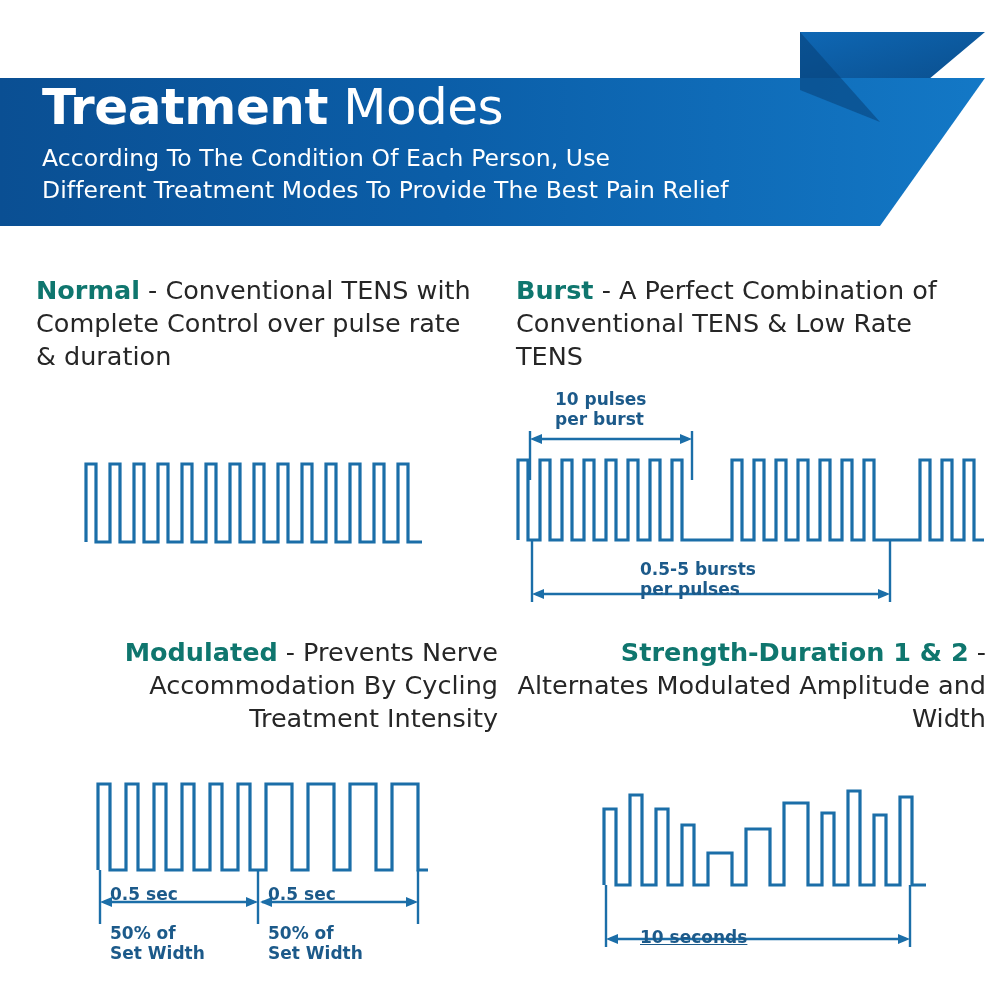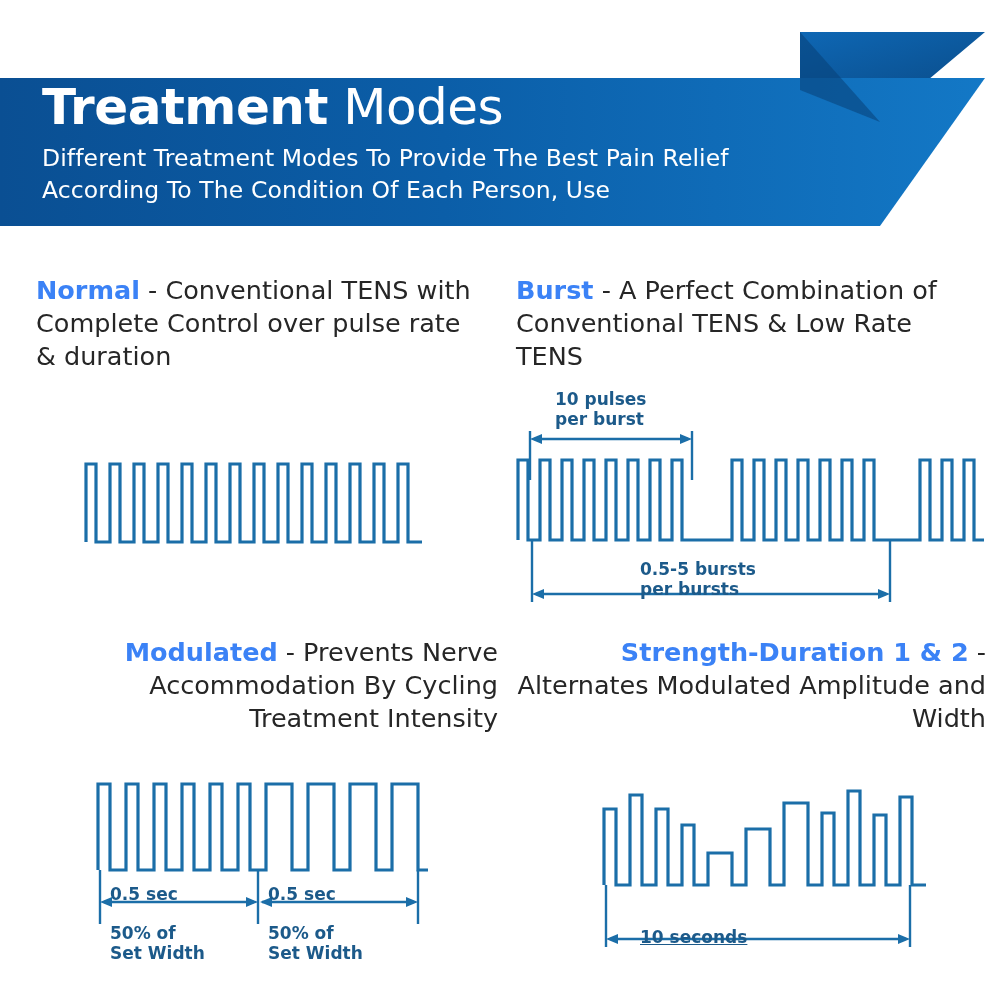--- a/index.html
+++ b/index.html
@@ -49,21 +49,21 @@
     left: 0; top: 252px;
     width: 1000px;
   }
   .cell { position: absolute; }
   .cell-desc {
     font-size: 25.5px;
     line-height: 1.30;
     color: #262626;
   }
   .mode-name {
-    color: #3b82f6;
+    color: #0f766e;
     font-weight: bold;
   }
   .wave-holder { position: absolute; }
 
   .lbl {
     position: absolute;
     color: #1c5a8a;
     font-size: 17px;
     font-weight: bold;
     line-height: 1.15;
@@ -94,22 +94,22 @@
 
     <polygon points="800,2 800,60 880,92" fill="#073f77" opacity="0.55"></polygon>
   </svg>
 
   <div class="banner-text">
     <div class="banner-title">
       <span class="bold">Treatment</span>
       <span class="light">Modes</span>
     </div>
     <div class="banner-sub">
+      <div>According To The Condition Of Each Person, Use</div>
       <div>Different Treatment Modes To Provide The Best Pain Relief</div>
-      <div>According To The Condition Of Each Person, Use</div>
     </div>
   </div>
 </div>
 
 <div class="modes">
 
   <div class="cell" style="left:36px; top:22px; width:450px;">
     <div class="cell-desc">
       <span class="mode-name">Normal</span><span> - Conventional TENS with Complete Control over pulse rate &amp; duration</span>
     </div>
@@ -159,21 +159,21 @@
         <line x1="380" y1="118" x2="380" y2="180"></line>
         <line x1="26" y1="172" x2="376" y2="172"></line>
       </g>
       <polygon points="22,172 34,167 34,177" fill="#1b6ea8"></polygon>
       <polygon points="380,172 368,167 368,177" fill="#1b6ea8"></polygon>
     </svg>
   </div>
 
   <div class="lbl" style="left:640px; top:308px; width:190px;">
     <div>0.5-5 bursts</div>
-    <div>per bursts</div>
+    <div>per pulses</div>
   </div>
 
   <div class="cell" style="left:48px; top:384px; width:450px;text-align:right;">
     <div class="cell-desc">
       <span class="mode-name">Modulated</span><span> - Prevents Nerve Accommodation By Cycling Treatment Intensity</span>
     </div>
   </div>
 
   <div class="wave-holder" style="left:80px; top:510px;">
     <svg width="350" height="180" viewBox="0 0 350 180">

